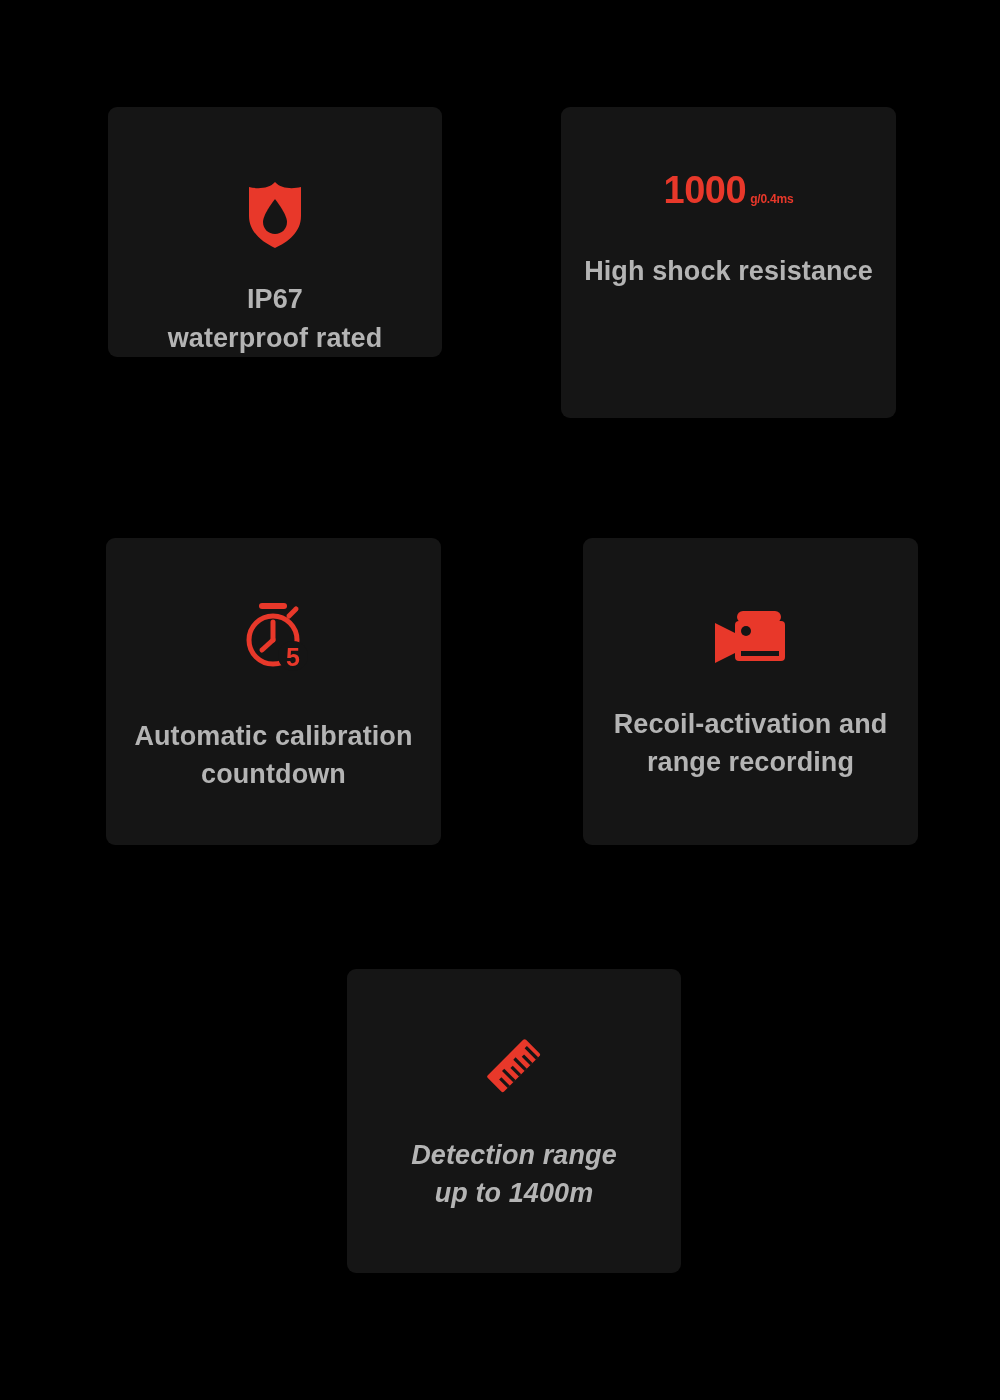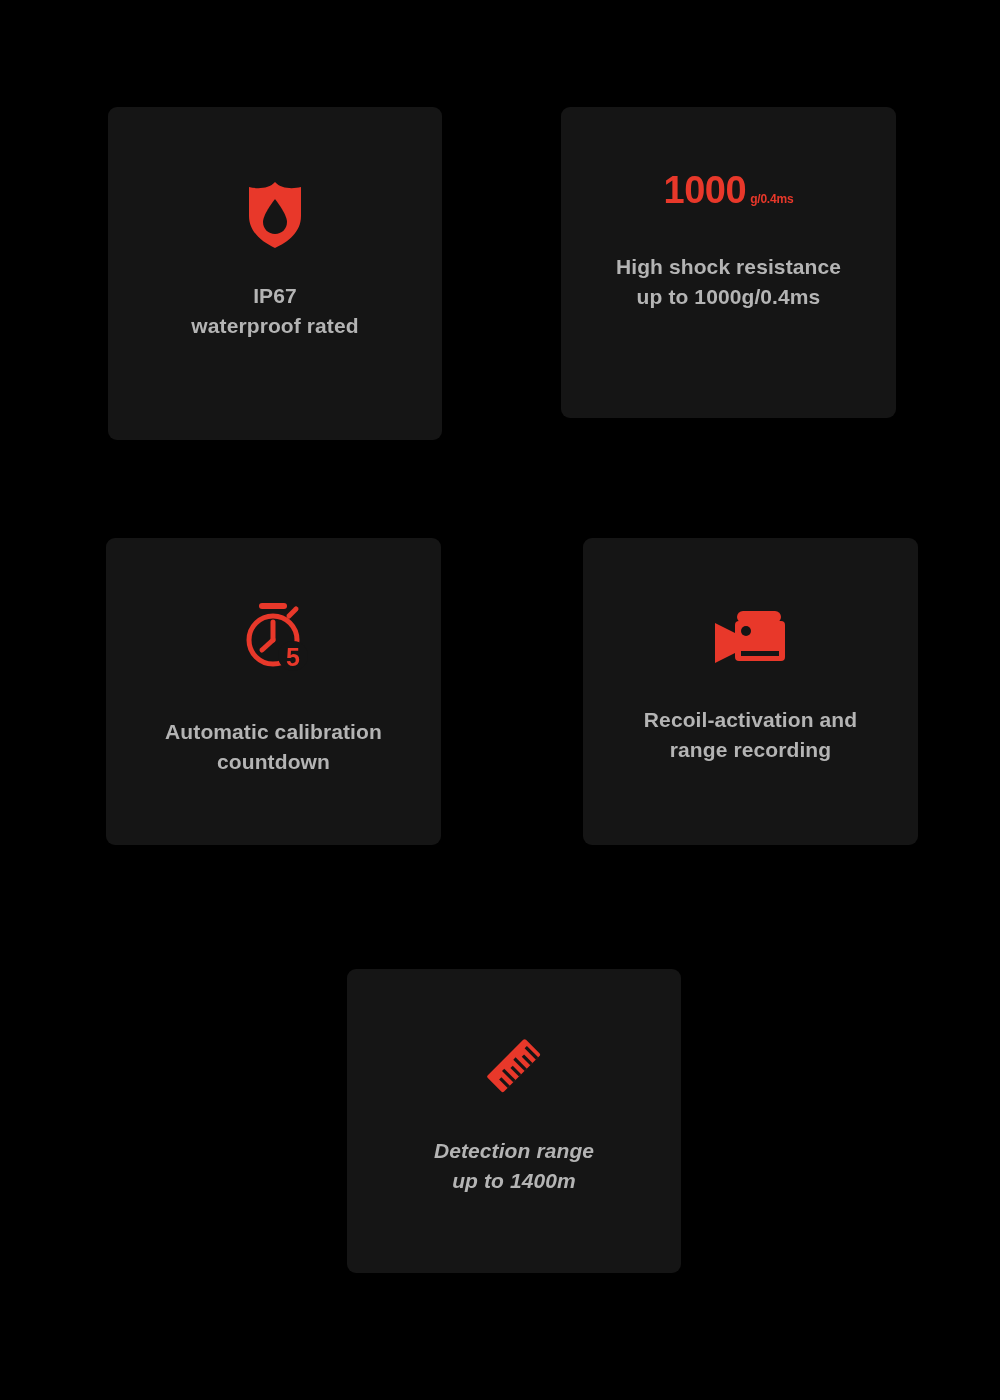--- a/index.html
+++ b/index.html
@@ -15,38 +15,38 @@
     position:absolute;
     background:#151515;
     border-radius:9px;
     display:flex;
     flex-direction:column;
     align-items:flex-end;
     justify-content:flex-start;
   }
 
   
-  .card-ip67     { left:108px; top:107px;  width:334px; height:333px; }
+  .card-ip67     { left:108px; top:107px;  width:334px; height:250px; }
   .card-shock    { left:561px; top:107px;  width:335px; height:311px; }
   .card-calib    { left:106px; top:538px;  width:335px; height:307px; }
   .card-recoil   { left:583px; top:538px;  width:335px; height:307px; }
   .card-range    { left:347px; top:969px;  width:334px; height:304px;font-style:italic; }
 
   .icon-slot {
     display:flex; align-items:center; justify-content:center;
     width:100%;
   }
   .card-ip67   .icon-slot { height:120px; margin-top:48px; }
   .card-calib  .icon-slot { height:110px; margin-top:43px; }
   .card-recoil .icon-slot { height:110px; margin-top:43px; }
   .card-range  .icon-slot { height:110px; margin-top:42px; }
 
   .caption {
     color:#b4b4b4;
-    font-size:21px;
+    font-size:27px;
     font-weight:bold;
     line-height:1.42;
     text-align:center;
     width:100%;
     padding:0 12px;
     letter-spacing:0.1px;
   }
   .card-ip67   .caption { margin-top:6px; }
   .card-calib  .caption { margin-top:26px; }
   .card-recoil .caption { margin-top:14px; }
@@ -98,21 +98,20 @@
     </div>
   </div>
 
   <div class="card card-shock">
     <div class="shock-metric">
       <span class="shock-value">1000</span>
       <span class="shock-unit">g/0.4ms</span>
     </div>
     <div class="caption">
       <div>High shock resistance</div>
-      <div>up to 1000g/0.4ms</div>
     </div>
   </div>
 
   <div class="card card-calib">
     <div class="icon-slot">
       <span>
         <svg class="ico" width="74" height="72" viewBox="0 0 74 72">
           <rect x="22" y="3" width="28" height="6" rx="3" fill="#e8382a"></rect>
           <path d="M36 16 A24 24 0 1 0 60 40 A24 24 0 0 0 36 16 Z" fill="none" stroke="#e8382a" stroke-width="5"></path>
           <line x1="36" y1="22" x2="36" y2="40" stroke="#e8382a" stroke-width="5" stroke-linecap="round"></line>

